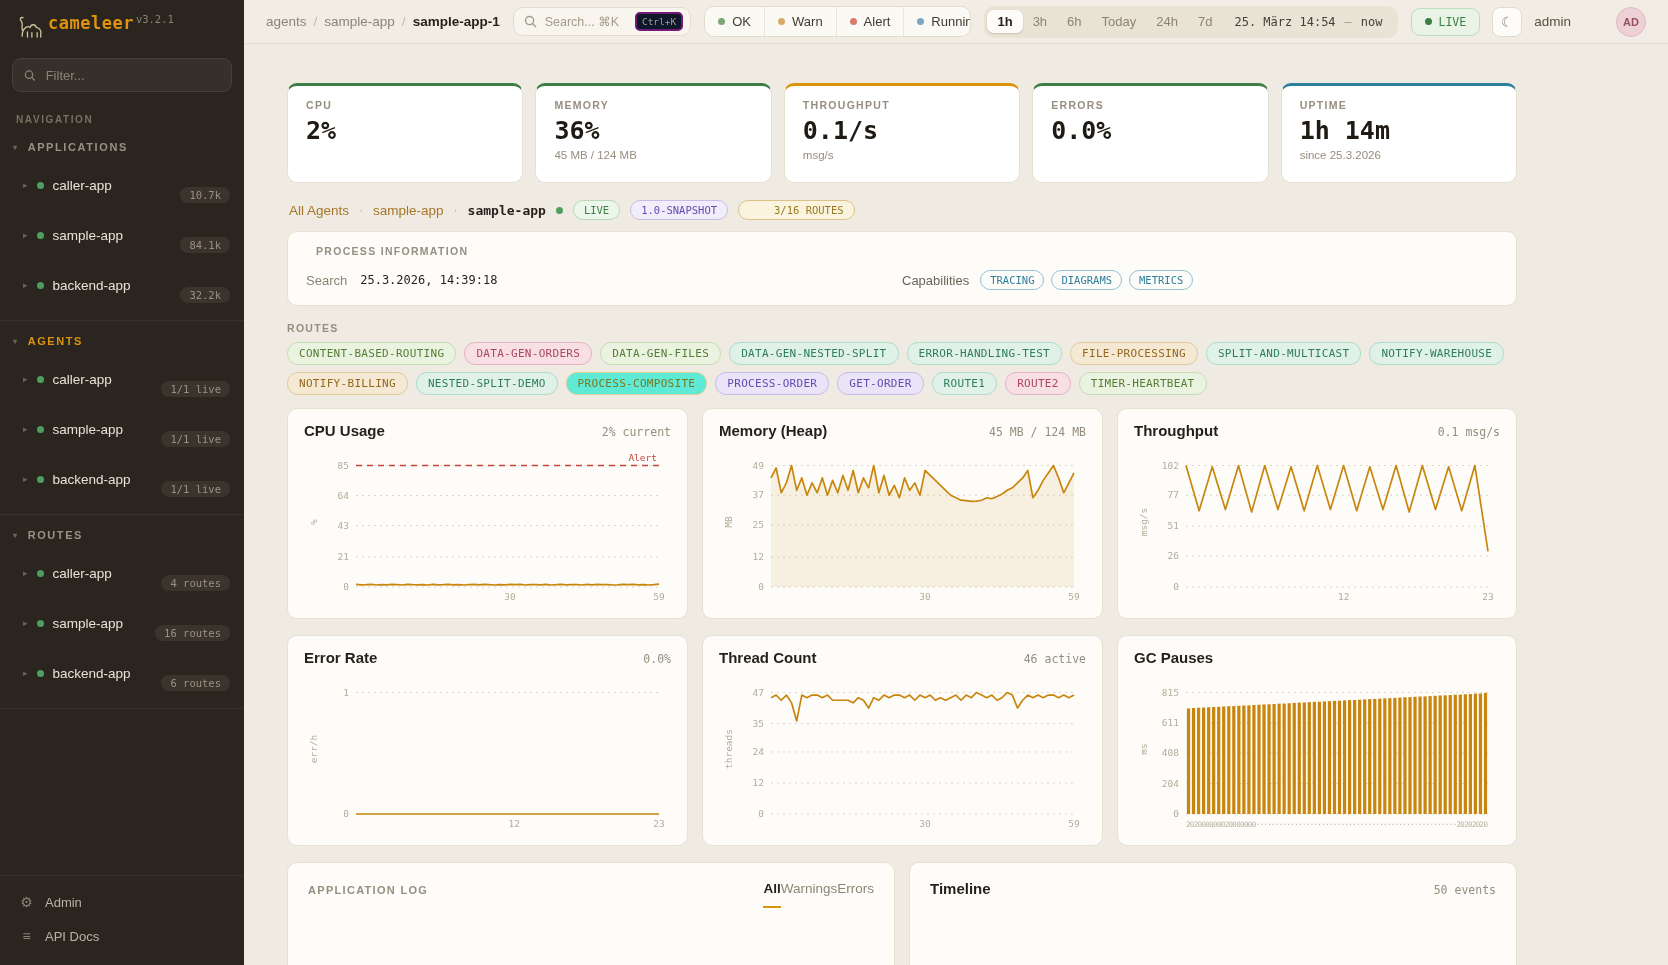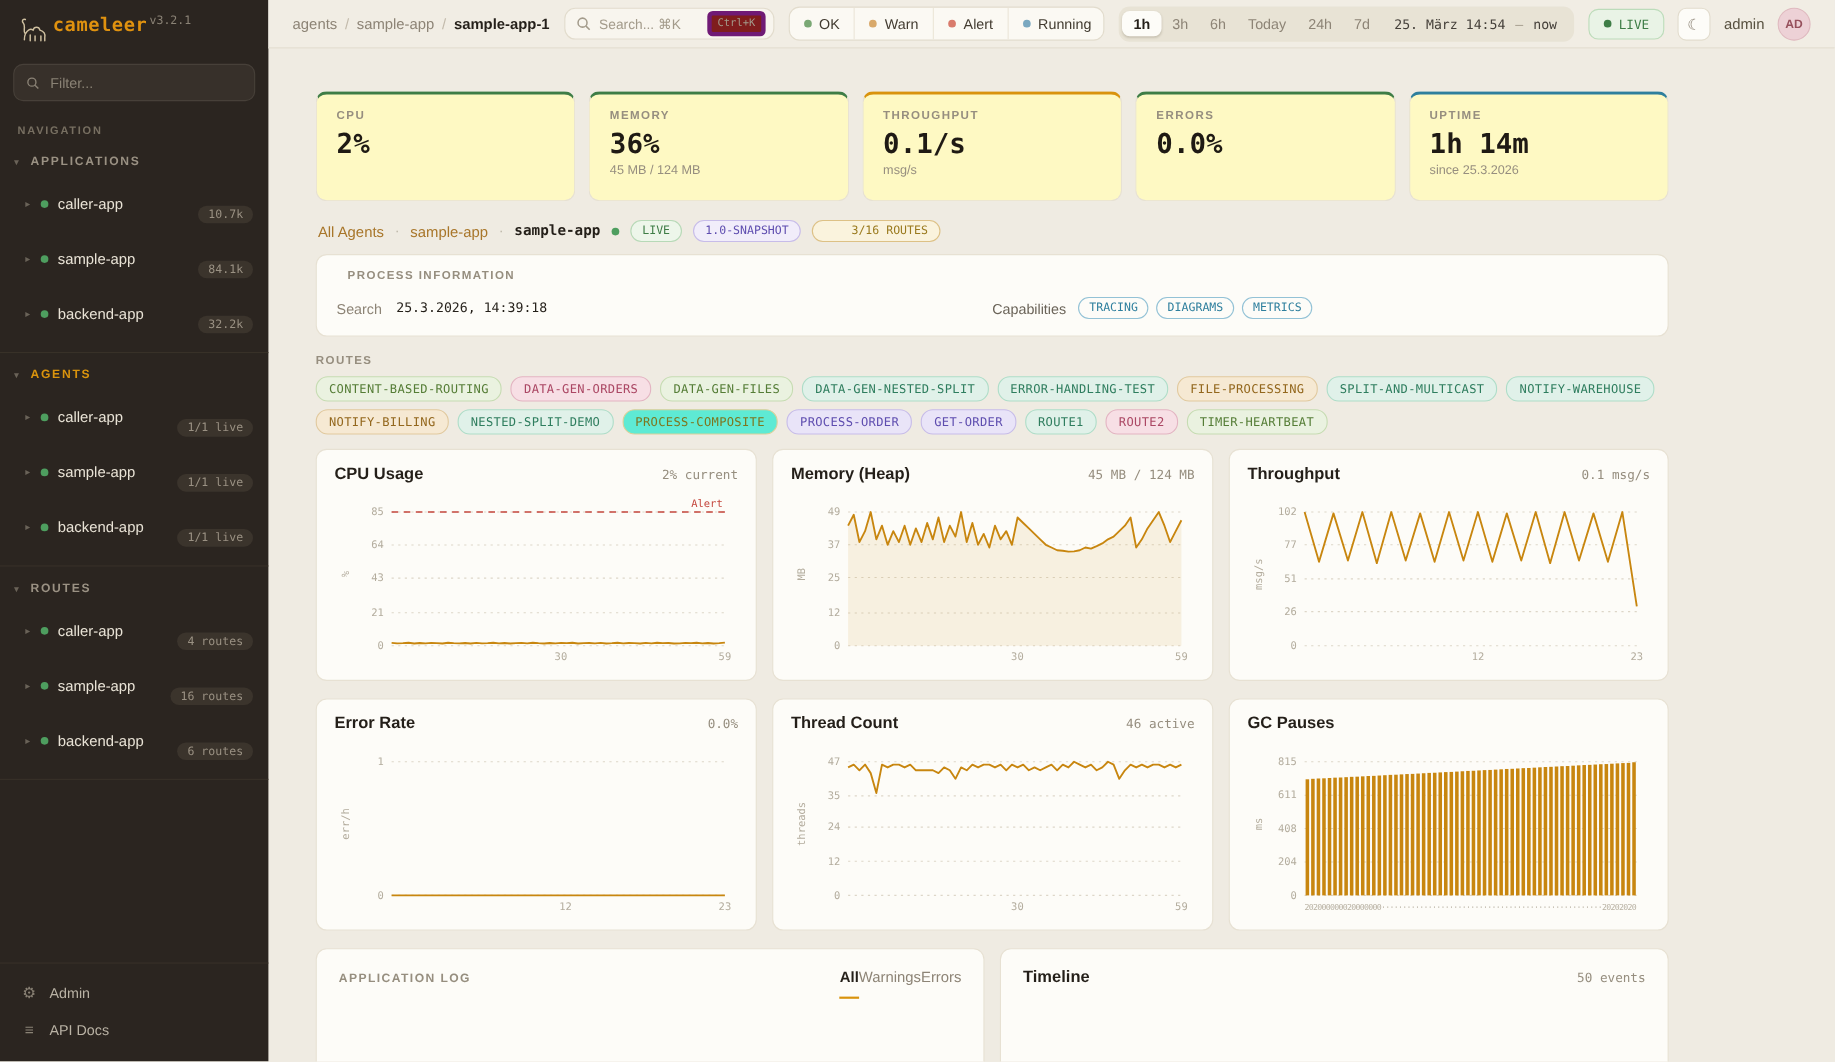--- a/index.html
+++ b/index.html
@@ -37,39 +37,39 @@
   
   .main { flex:1; display:flex; flex-direction:column; min-width:0; }
   .topbar { height:44px; flex-shrink:0; display:flex; align-items:center; gap:13px; padding:0 22px; background:#f1ede4; border-bottom:1px solid #e3ddd0; }
   .crumbs { display:flex; align-items:center; gap:7px; font-size:13.5px; white-space:nowrap; }
   .crumb { color:#8d8476; cursor:pointer; }
   .crumb-sep { color:#c2bab<!-- -->; }
   .crumb-sep { color:#c2baab; }
   .crumb-cur { color:#241f19; font-weight:bold; }
   .search-box { display:flex; align-items:center; gap:8px; width:192px; height:29px; background:#f8f5ee; border:1px solid #e2dccd; border-radius:10px; padding:0 7px 0 10px; }
   .search-box .ph { color:#a39b8b; font-size:12.5px; flex:1; white-space:nowrap; overflow:hidden; }
-  .kbd { font-family:"DejaVu Sans Mono",monospace; font-size:9.5px; color:#a39b8b; border:4px solid #701a75; background:#7f1d1d; border-radius:5px; padding:2px 5px; }
+  .kbd { font-family:"DejaVu Sans Mono",monospace; font-size:9.5px; color:#a39b8b; border:2px solid #701a75; background:#0f172a; border-radius:5px; padding:2px 5px; }
   .status-group { display:flex; border:1px solid #e2dccd; background:#fbf9f3; border-radius:10px; overflow:hidden; height:31px; }
   .status-seg { display:flex; align-items:center; gap:7px; padding:0 13px; font-size:13px; color:#423b30; border-left:1px solid #ece6d8; cursor:pointer; white-space:nowrap; }
   .status-seg:first-child { border-left:none; }
   .sdot { width:7px; height:7px; border-radius:50%; }
   .range-wrap { display:flex; align-items:center; background:#e8e3d5; border-radius:10px; padding:3px; height:32px; }
   .range-btn { padding:4px 10px; font-size:13px; color:#8d8476; border-radius:7px; cursor:pointer; white-space:nowrap; }
   .range-btn.active { background:#fdfcf8; color:#241f19; font-weight:bold; box-shadow:0 1px 2px rgba(60,50,30,.18); }
   .range-date { display:flex; gap:9px; align-items:center; font-family:"DejaVu Sans Mono",monospace; font-size:12px; color:#45403a; padding:0 12px; white-space:nowrap; }
   .range-date .dsep { color:#a39b8b; }
   .right-group { margin-left:auto; display:flex; align-items:center; gap:12px; }
   .live-pill { display:flex; align-items:center; gap:7px; background:#e9f3e6; border:1px solid #bcdcba; color:#3e7d46; font-family:"DejaVu Sans Mono",monospace; font-size:11.5px; padding:6px 13px; border-radius:9px; }
   .moon-btn { width:30px; height:30px; border:1px solid #e2dccd; background:#fdfcf8; border-radius:8px; display:grid; place-items:center; color:#8d8476; font-size:14px; cursor:pointer; }
   .admin-label { font-size:13.5px; color:#57503f; }
-  .avatar { width:30px; height:30px; border-radius:50%; background:#edd1d6; border:1px solid #dfb9bf; color:#96505c; display:grid; place-items:center; font-size:11px; font-weight:bold; cursor:pointer; }
+  .avatar { width:30px; height:30px; border-radius:50%; background:#edd1d6; border:1px solid #dfb9bf; color:#96505c; display:grid; place-items:center; font-size:11px; font-weight:bold; cursor:pointer;margin-left:33px; }
 
   .content { padding:39px 0 0 43px; width:1273px; }
   .metric-row { display:flex; gap:12px; width:1230px; }
-  .metric-card { flex:1; background:#fef9c3; border:1px solid #e7e1d3; border-top-width:3px; border-radius:10px; padding:13px 18px 12px; height:100px; }
+  .metric-card { flex:1; background:#ffffff; border:1px solid #e7e1d3; border-top-width:3px; border-radius:10px; padding:13px 18px 12px; height:100px; }
   .metric-label { font-size:10.5px; font-weight:bold; letter-spacing:1.3px; color:#968e7f; }
   .metric-value { font-family:"DejaVu Sans Mono",monospace; font-size:25px; font-weight:bold; color:#1f1a14; margin-top:5px; }
   .metric-sub { font-size:11.5px; color:#968e7f; margin-top:4px; min-height:13px; }
 
   .context-bar { display:flex; align-items:center; gap:10px; margin:16px 0 0 2px; font-size:13.5px; height:22px; }
   .ctx-link { color:#a8762a; cursor:pointer; }
   .ctx-sep { color:#b9b2a4; font-size:12px; }
   .ctx-current { font-family:"DejaVu Sans Mono",monospace; font-weight:bold; font-size:13px; color:#241f19; }
   .ctx-badge { font-family:"DejaVu Sans Mono",monospace; font-size:10.5px; padding:3px 10px; border-radius:10px; border:1px solid; }
   .badge-green { border-color:#b7d9b7; color:#3e7d46; background:#edf6ea; }

